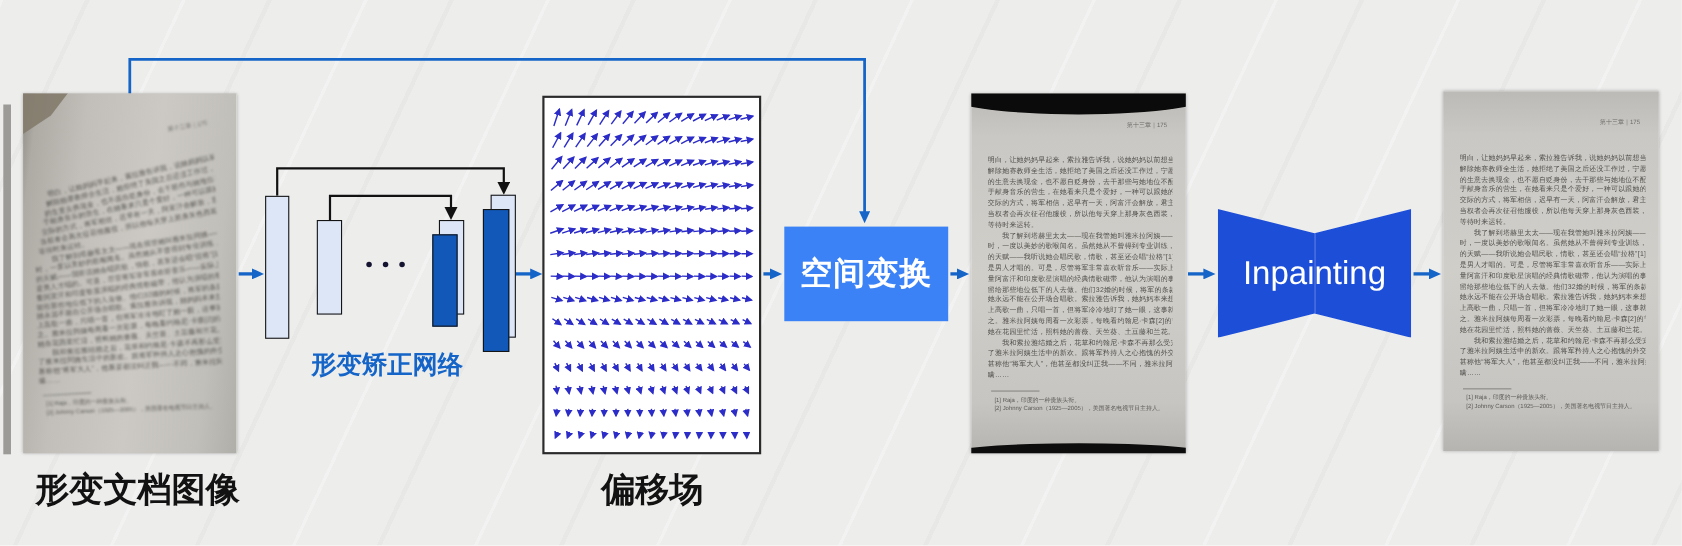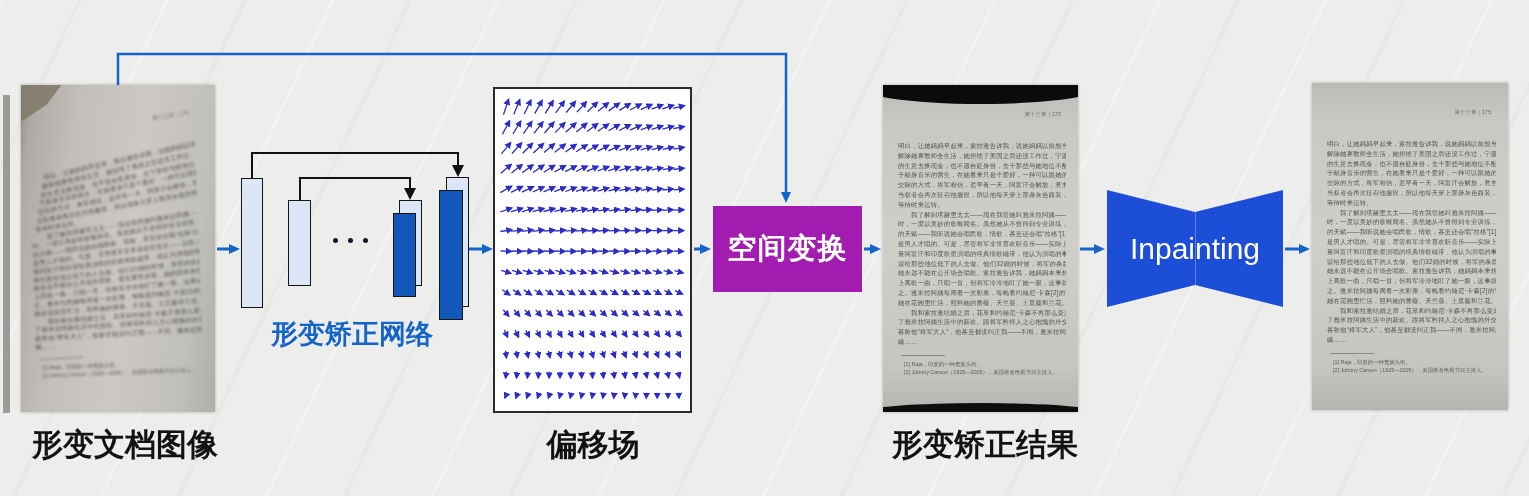--- a/index.html
+++ b/index.html
@@ -23,25 +23,25 @@
     clip-path:polygon(0 0,100% 0,62% 55%,0 100%);opacity:.9;}
   .cr-top{position:absolute;left:-15%;top:-19px;width:130%;height:38px;background:#0b0b0b;border-radius:50%;}
   .cr-bot{position:absolute;left:-10%;bottom:-9px;width:120%;height:18px;background:#0d0d0d;border-radius:50%;}
   .photo-strip{position:absolute;left:3px;top:95px;width:7px;height:318px;background:#9c9b98;}
   
   .layer{position:absolute;box-sizing:border-box;border:1.5px solid #141414;}
   .layer-light{background:#dde6f6;}
   .layer-dark{background:#1158b8;}
   .net-dots{position:absolute;display:flex;gap:10px;align-items:center;}
   .net-dots span{width:5px;height:5px;border-radius:50%;background:#141430;}
-  .net-label{position:absolute;transform:translateX(-50%);font-weight:700;font-size:27px;color:#1565c8;white-space:nowrap;}
+  .net-label{position:absolute;transform:translateX(-50%);font-weight:700;font-size:23px;color:#1565c8;white-space:nowrap;}
   
   .vf-box{position:absolute;box-sizing:border-box;background:#ffffff;border:2px solid #2b2b2b;}
   
-  .proc-box{position:absolute;background:#a21caf;display:flex;align-items:center;justify-content:center;
+  .proc-box{position:absolute;background:#3b82f6;display:flex;align-items:center;justify-content:center;
     color:#ffffff;font-weight:700;font-size:29px;letter-spacing:1px;white-space:nowrap;}
   .bowtie{position:absolute;background:#1d4ed8;
     clip-path:polygon(0 0,50% 18.8%,100% 0,100% 100%,50% 81.2%,0 100%);}
   .bowtie-seam{position:absolute;left:50%;top:18.8%;width:1px;height:62.4%;background:rgba(255,255,255,.28);}
   .bowtie-text{position:absolute;inset:0;display:flex;align-items:center;justify-content:center;
     color:#ffffff;font-weight:400;font-size:30px;}
   
   .caption{position:absolute;transform:translateX(-50%);font-weight:700;font-size:31px;color:#121212;white-space:nowrap;}
   svg.connectors{position:absolute;inset:0;pointer-events:none;}
 </style>
@@ -456,15 +456,14 @@
           <div class="pg-l">瞒……</div>
         </div>
         <div class="pg-dv"></div>
         <div class="pg-f">[1] Raja，印度的一种贵族头衔。</div>
         <div class="pg-f">[2] Johnny Carson（1925—2005），美国著名电视节目主持人。</div>
       </div>
   </div>
 
   <div class="caption" style="left:125px;top:424px;">形变文档图像</div>
   <div class="caption" style="left:593px;top:424px;">偏移场</div>
-  <div class="caption" style="left:985px;top:424px;">形变矫正结果</div>
 
 </div>
 
 </body></html>

